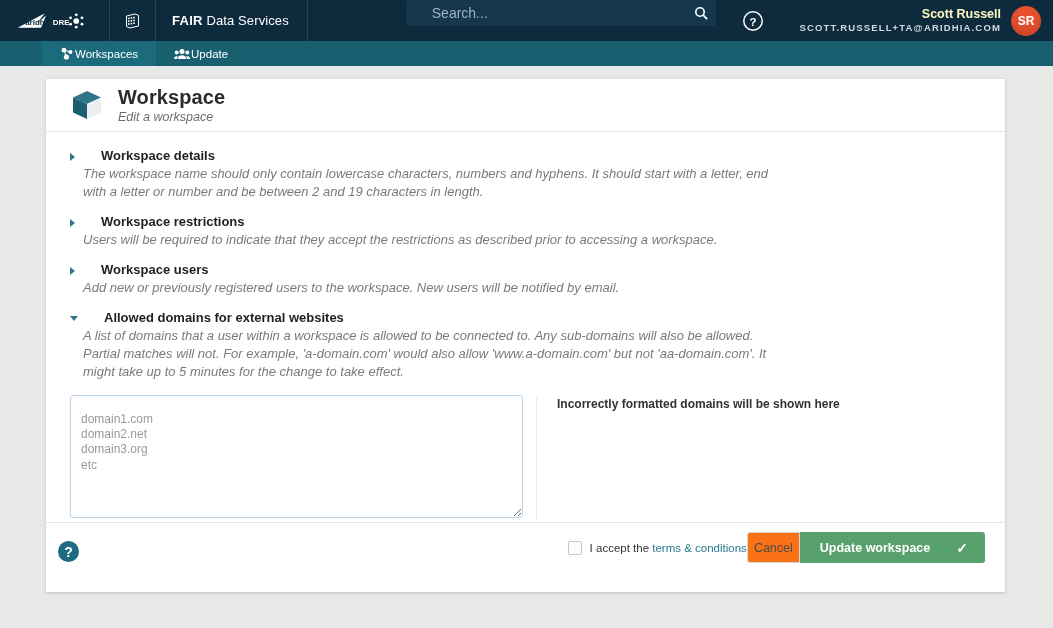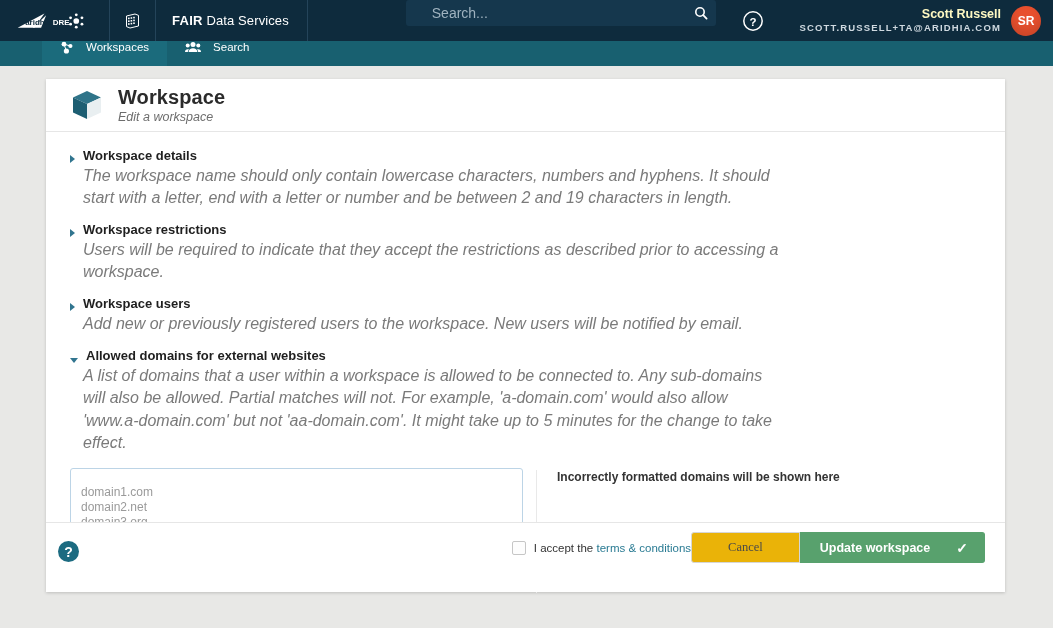--- a/index.html
+++ b/index.html
@@ -62,21 +62,21 @@
 
   
   .navbar {
     position: absolute; top: 41px; left: 0;
     width: 1053px; height: 25px;
     background: #186070;
     display: flex; align-items: stretch;
     padding-left: 42px;
   }
   .nav-item {
-    display: flex; align-items: flex-start; gap: 12px;
+    display: flex; align-items: center; gap: 1px;
     padding: 0 18px;
     color: #ffffff; font-size: 11.5px;
     text-decoration: none;
     white-space: nowrap;
   }
   .nav-item.active { background: #1b6b7c; }
 
   
   .page { position: absolute; top: 66px; left: 0; width: 1053px; height: 562px; }
   .card {
@@ -90,38 +90,38 @@
     display: flex; align-items: center; gap: 14px;
     padding: 0 24px;
   }
   .card-title-txt { line-height: 1.15; }
   .card-title { font-size: 20px; font-weight: 700; color: #2b2b2b; letter-spacing: .1px; }
   .card-sub { font-size: 12.5px; font-style: italic; color: #6d6d6d; margin-top: 1px; }
 
   .card-body { padding: 16px 24px 0 24px; position: relative; height: 390px; }
 
   .section { margin-bottom: 13px; }
-  .sec-head { display: flex; align-items: flex-end; gap: 8px; }
+  .sec-head { display: flex; align-items: flex-start; gap: 26px; }
   .caret {
     margin-top: 5px; width: 0; height: 0; flex: 0 0 auto;
   }
   .caret.right {
     border-top: 4px solid transparent;
     border-bottom: 4px solid transparent;
     border-left: 5px solid #31758f;
   }
   .caret.down {
     border-left: 4px solid transparent;
     border-right: 4px solid transparent;
     border-top: 5px solid #31758f;
     margin-top: 6px;
   }
   .sec-title { font-size: 13px; font-weight: 700; color: #1f1f1f; }
   .sec-desc {
-    font-size: 16px; font-style: italic; color: #7a7a7a;
+    font-size: 13px; font-style: italic; color: #7a7a7a;
     margin: 2px 0 0 13px; line-height: 1.38; max-width: 700px;
   }
   .sec-desc.wide { max-width: 690px; }
 
   
   .domains-area { display: flex; margin-top: 14px; }
   .domains-left { width: 466px; padding-right: 12px; }
   .domains-divider { width: 1px; background: #e9e9e9; margin: 2px 0 2px 0; }
   .domains-right { padding-left: 20px; padding-top: 2px; }
   .err-label { font-size: 12px; color: #333; font-weight: 600; }
@@ -162,23 +162,23 @@
     background: #fdfdfd; display: inline-block;
   }
   .accept-label { font-size: 11.5px; color: #333; }
   .accept-label a { color: #2a7b93; text-decoration: none; }
   .btn-row { display: flex; align-items: stretch; }
   .btn {
     font-family: "Liberation Sans", sans-serif;
     font-size: 12.5px; border: none; cursor: pointer;
   }
   .btn-cancel {
-    background: #eab308; color: #4a4a4a;
+    background: #f97316; color: #4a4a4a;
     border: 1px solid #d6d6d6; border-radius: 3px 0 0 3px;
-    padding: 0 36px; height: 31px; font-family: Liberation Serif, serif;
+    padding: 0 6px; height: 31px;
   }
   .btn-update {
     background: #58a16d; color: #fff; font-weight: 700;
     border: 1px solid #58a16d; border-left: none; border-radius: 0 3px 3px 0;
     height: 31px; padding: 0 16px 0 20px;
     display: flex; align-items: center; gap: 26px;
   }
   .tick { font-size: 14px; font-weight: 700; }
 </style>
 </head>
@@ -262,21 +262,21 @@
   </a>
   <a class="nav-item">
     <svg width="16" height="12" viewBox="0 0 16 12">
       <circle cx="8" cy="3.4" r="2.5" fill="#ffffff"></circle>
       <circle cx="2.7" cy="4.4" r="2" fill="#ffffff"></circle>
       <circle cx="13.3" cy="4.4" r="2" fill="#ffffff"></circle>
       <path d="M3.6 11 C3.6 8.6 5.6 7.2 8 7.2 C10.4 7.2 12.4 8.6 12.4 11 Z" fill="#ffffff"></path>
       <path d="M0 11 C0 9.2 1 8.2 2.7 8.2 C3.2 8.2 3.6 8.3 4 8.4 C3.2 9.1 2.8 10 2.8 11 Z" fill="#ffffff"></path>
       <path d="M16 11 C16 9.2 15 8.2 13.3 8.2 C12.8 8.2 12.4 8.3 12 8.4 C12.8 9.1 13.2 10 13.2 11 Z" fill="#ffffff"></path>
     </svg>
-    <span>Search</span>
+    <span>Update</span>
   </a>
 </div>
 
 <div class="page">
   <div class="card">
 
     <div class="card-head">
       <svg width="34" height="34" viewBox="0 0 34 34">
         <path d="M17 3 L31 9.5 L17 16 L3 9.5 Z" fill="#2f7489"></path>
         <path d="M3 9.5 L17 16 L17 31 L3 24.5 Z" fill="#1d5e72"></path>

